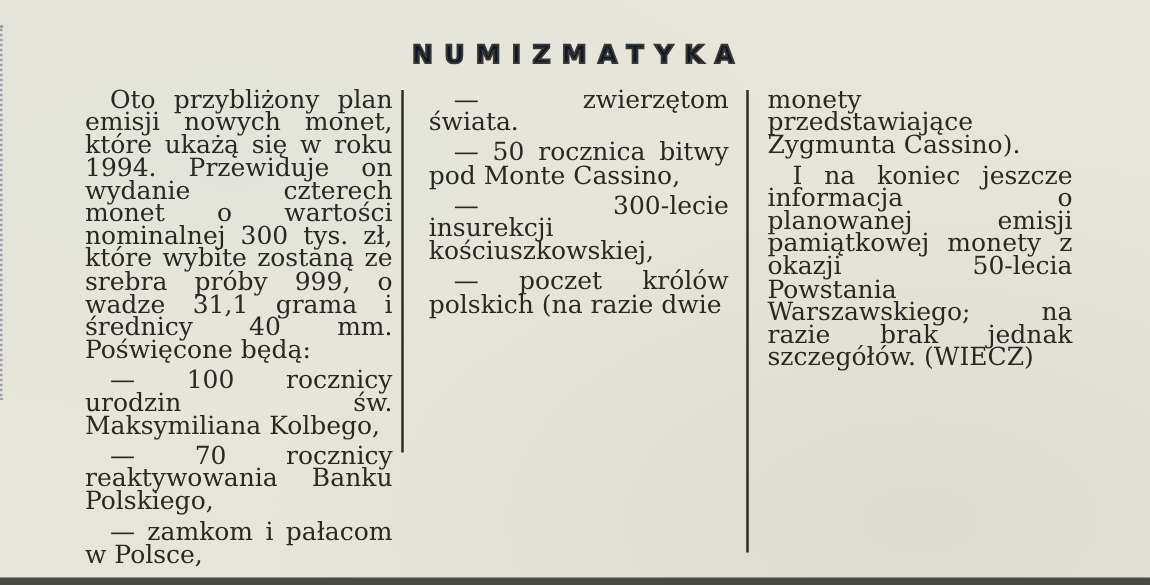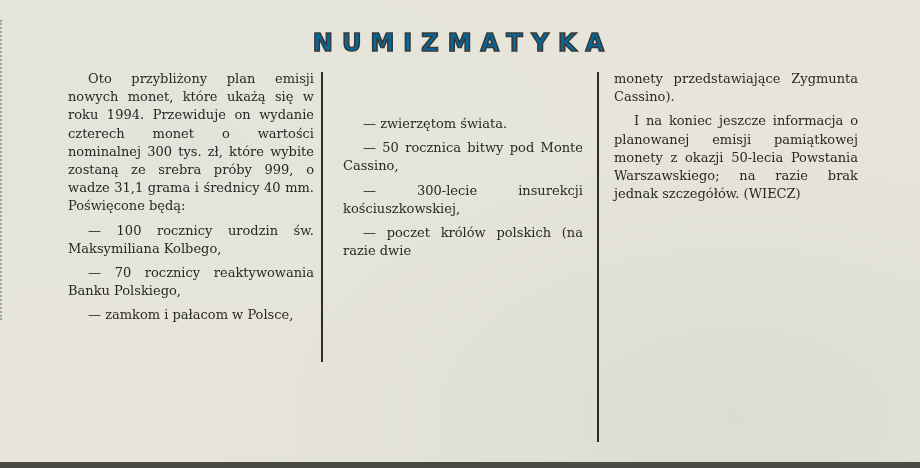--- a/index.html
+++ b/index.html
@@ -22,34 +22,34 @@
     background: #4a4a44;
   }
   .left-bleed {
     position: absolute; left: 0; top: 20px; width: 3px; height: 300px;
     border-left: 2px dotted #7c8696; opacity: 0.7;
   }
   .title {
     position: absolute; left: 278px; top: 30px; width: 370px; height: 26px;
     text-align: center;
     font-family: "DejaVu Sans", "Liberation Sans", sans-serif;
-    font-weight: bold; font-size: 24px; letter-spacing: 9px;
-    color: #0369a1;
+    font-weight: bold; font-size: 20px; letter-spacing: 9px;
+    color: #0f172a;
     -webkit-text-stroke: 1.6px #3a3834;
     line-height: 26px;
   }
   .col {
     position: absolute; top: 70px;
-    font-size: 13px; line-height: 18.2px;
+    font-size: 20px; line-height: 18.2px;
     text-align: justify;
   }
   .col p { margin: 0 0 6px 0; text-indent: 20px; text-align: justify; }
   .col p.cont { text-indent: 0; }
   .col1 { left: 68px; width: 246px; }
-  .col2 { left: 343px; width: 240px; margin-top: 45px; }
+  .col2 { left: 343px; width: 240px; }
   .col3 { left: 614px; width: 244px; }
   .divider {
     position: absolute; width: 2px; background: #2f2d29;
   }
   .div1 { left: 321px; top: 72px; height: 290px; }
   .div2 { left: 597px; top: 72px; height: 370px; }
 </style>
 </head>
 <body>
 

